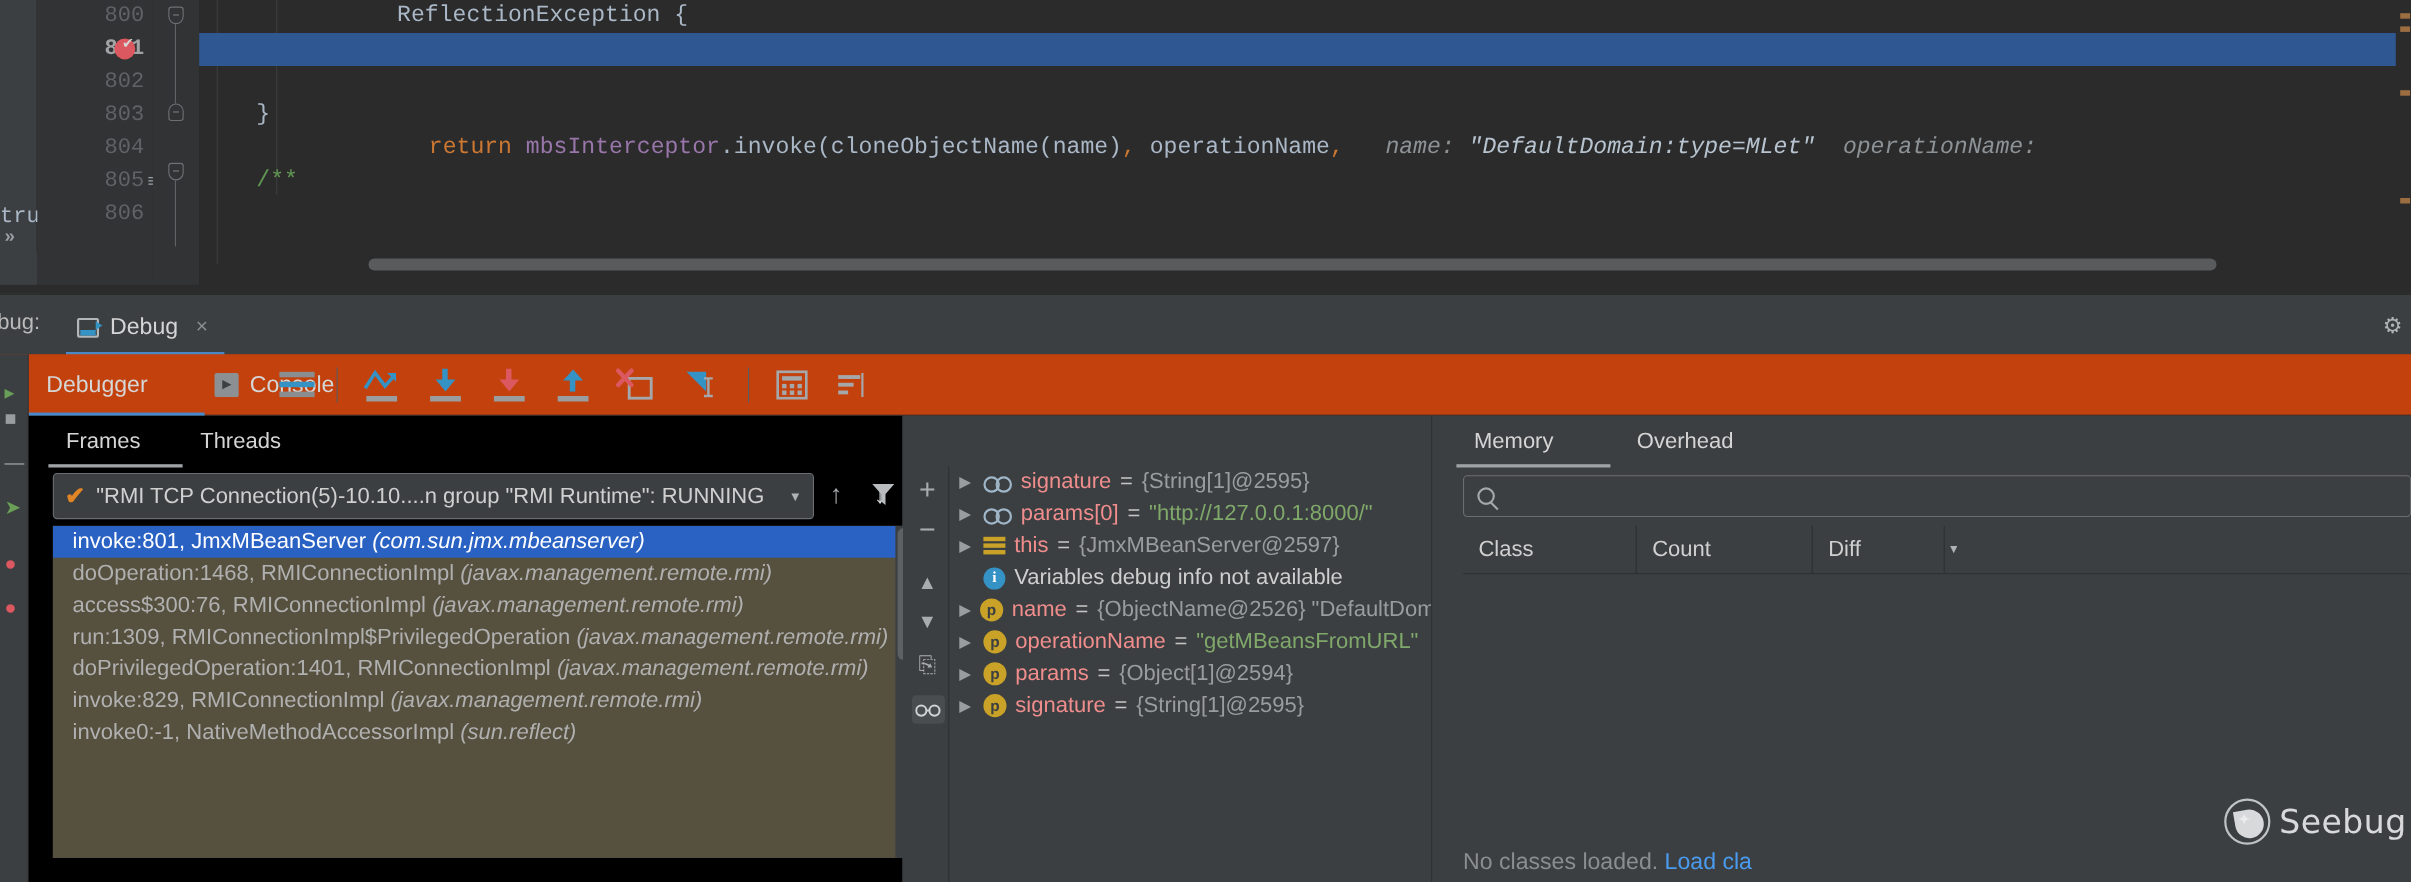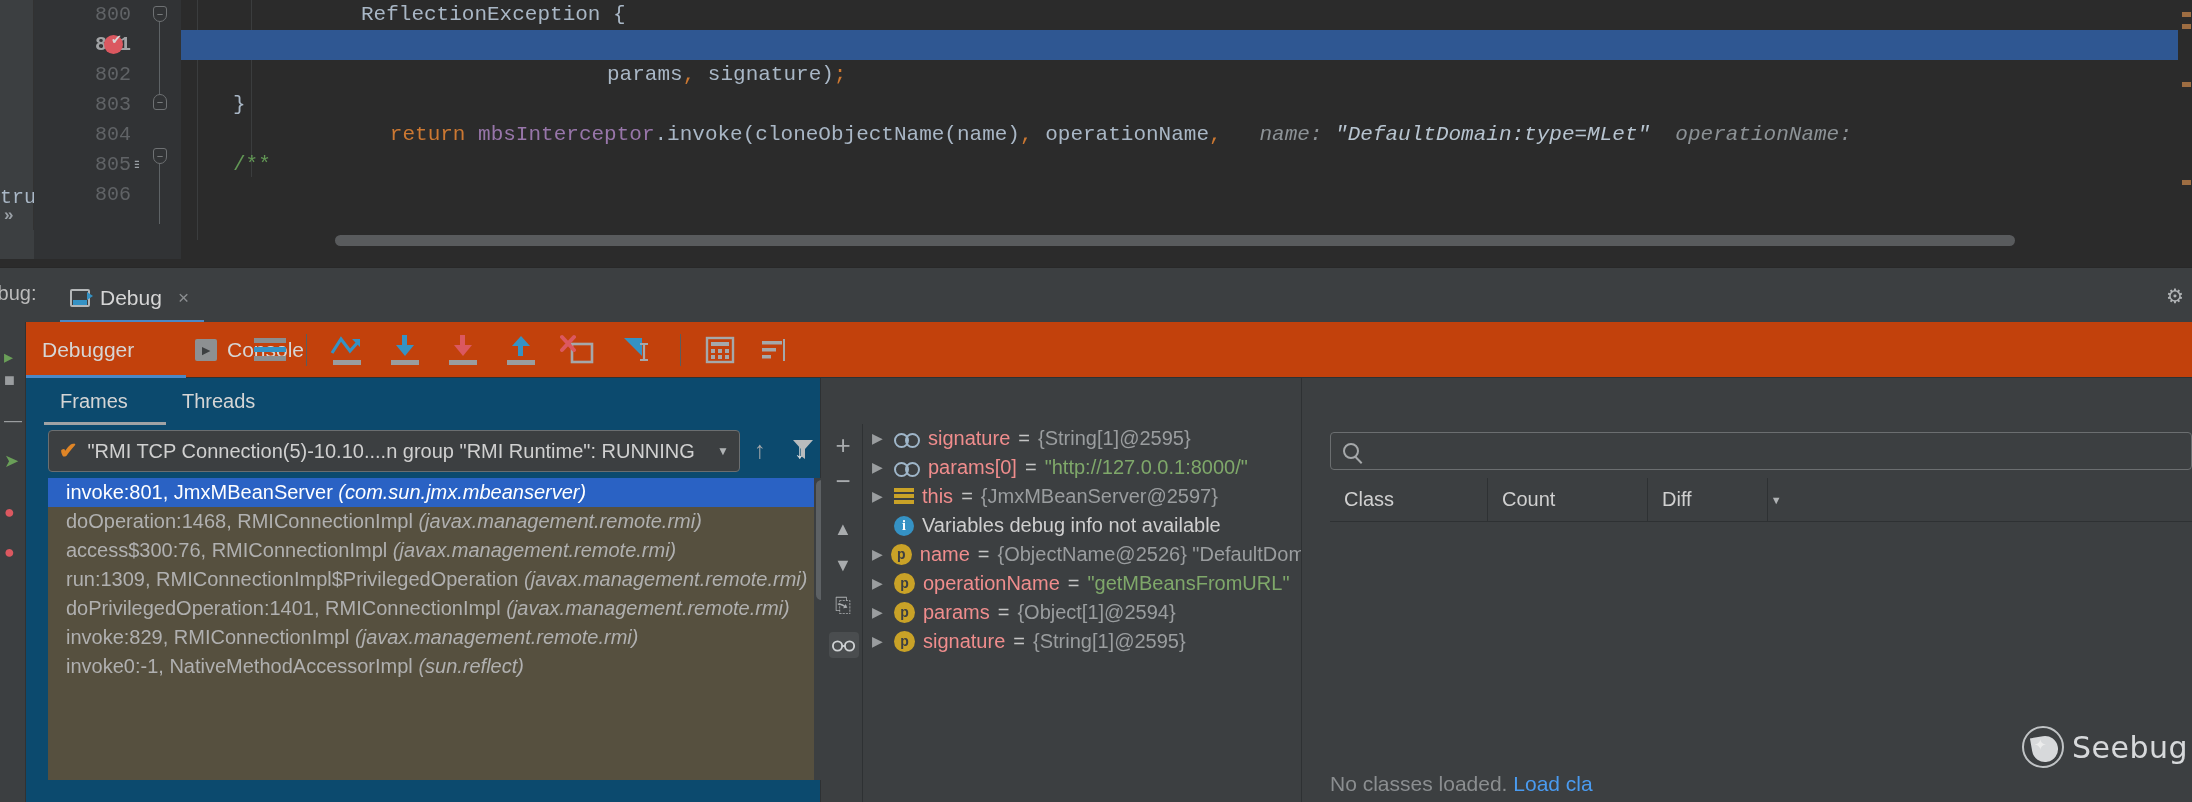--- a/index.html
+++ b/index.html
@@ -179,21 +179,21 @@
   .icon-lines i:nth-child(1) { top: 0; background: #8b8e90; }
   .icon-lines i:nth-child(2) { top: 9px; background: #3592c4; }
   .icon-lines i:nth-child(3) { top: 18px; background: #8b8e90; }
 
   .step-icon { position: absolute; top: 13px; width: 34px; height: 30px; cursor: pointer; }
   .step-icon .bar { position: absolute; bottom: 0; left: 3px; width: 28px; height: 5px; background: #9a9d9f; }
 
   
   .frames-panel {
     position: absolute; left: 26px; top: 378px; width: 795px; height: 424px;
-    background: #0c4a6e; border-right: 1px solid #2e3133;
+    background: #000000; border-right: 1px solid #2e3133;
   }
   .frames-tabs { position: absolute; left: 0; top: 0; width: 795px; height: 46px; }
   .ftab {
     position: absolute; top: 0; height: 46px; display: flex; align-items: center;
     padding: 0 16px; color: #d5d5d5; font-size: 20px; cursor: pointer;
   }
   .ftab.frames { left: 18px; }
   .ftab.threads { left: 140px; }
   .ftab-underline { position: absolute; left: 18px; top: 44px; width: 122px; height: 3px; background: #a0a3a5; }
   .thread-sel-row {
@@ -397,21 +397,20 @@
       <div class="right-margin"></div>
 
       <div class="code-line" style="top:0px; padding-left:180px;">ReflectionException {</div>
 
       <div class="code-line hl" style="top:30px">
         
         
         <span style="padding-left:96px"></span><span class="kw">return</span><span> </span><span class="fld">mbsInterceptor</span><span class="plain">.invoke(</span><span class="plain">cloneObjectName(name)</span><span class="punct">,</span><span class="plain"> operationName</span><span class="punct">,</span><span>   </span><span class="hint">name:</span><span> </span><span class="hint-str">"DefaultDomain:type=MLet"</span><span>  </span><span class="hint">operationName:</span>
       </div>
 
-      <div class="code-line" style="top:60px; padding-left:426px;"><span class="plain">params</span><span class="punct">,</span><span class="plain"> signature)</span><span class="punct">;</span></div>
 
       <div class="code-line" style="top:90px; padding-left:52px;">}</div>
 
       <div class="code-line com" style="top:150px; padding-left:52px;">/**</div>
 
       <div class="hscroll">
         <div class="hscroll-thumb"></div>
       </div>
     </div>
 
@@ -661,20 +660,29 @@
         <span class="var-arrow">▶</span>
         <span class="ic-param">p</span>
         <span class="vname">signature</span>
         <span class="veq">=</span>
         <span class="vval">{String[1]@2595}</span>
       </div>
     </div>
   </div>
 
   <div class="mem-panel">
+    <div class="mem-tabs">
+      <div class="mtab memory">
+        <span>Memory</span>
+      </div>
+      <div class="mtab overhead">
+        <span>Overhead</span>
+      </div>
+      <div class="mtab-underline"></div>
+    </div>
 
     <div class="mem-search">
       <span class="search-glyph"></span>
       <input class="mem-search-input" type="text" placeholder="" style="">
     </div>
 
     <div class="mem-cols">
       <div class="mem-col class">
         <span>Class</span>
       </div>

